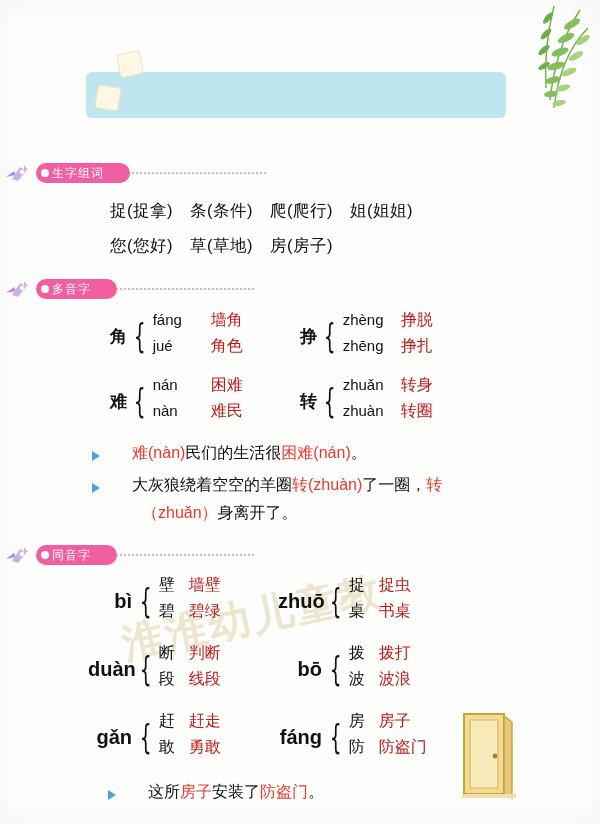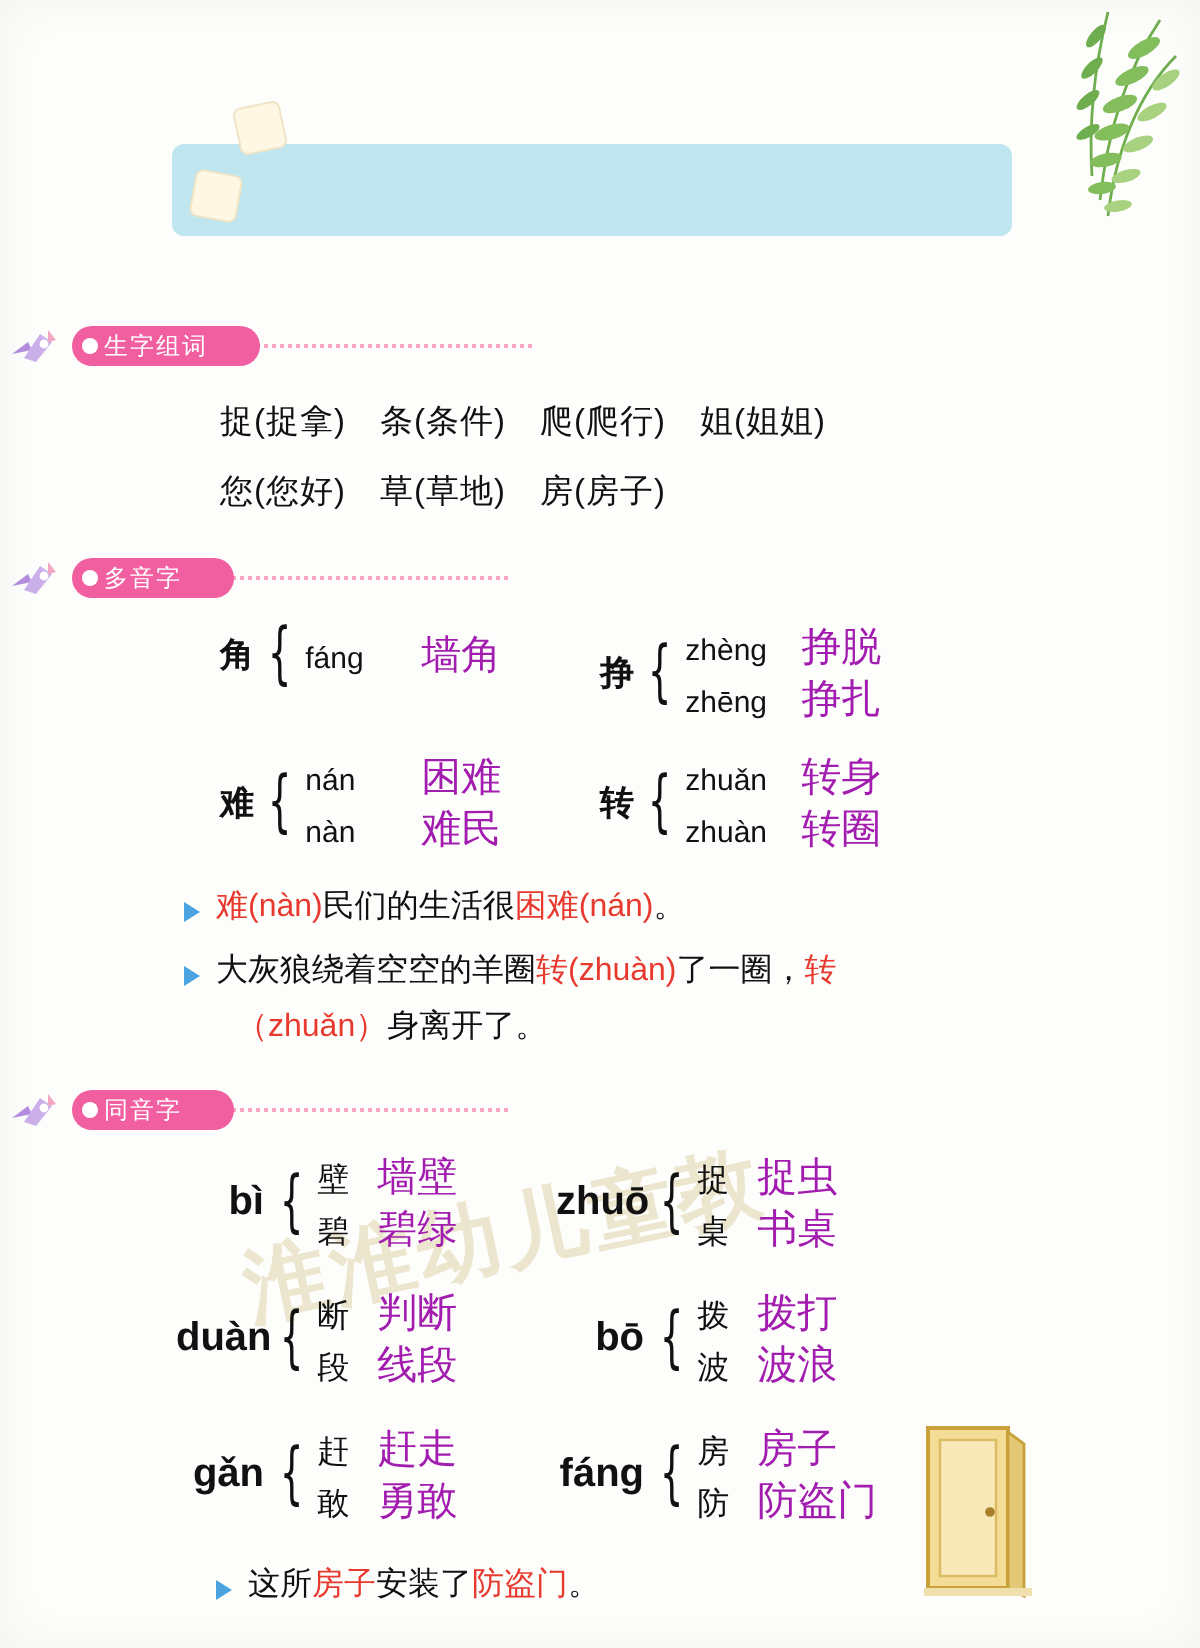--- a/index.html
+++ b/index.html
@@ -157,22 +157,22 @@
     display: flex;
     align-items: baseline;
     height: 26px;
   }
   .grp .pair .py {
     width: 58px;
     font-size: 15px;
     color: #111;
   }
   .grp .pair .wd {
-    font-size: 20px;
-    color: #a21caf;
+    font-size: 16px;
+    color: #b91c1c;
     white-space: nowrap;
   }
   .grp.homo .head {
     font-size: 20px;
     font-weight: bold;
     width: 44px;
     text-align: right;
     margin-right: 3px;
   }
   .grp.homo .pair .py {
@@ -180,20 +180,21 @@
     font-size: 16px;
   }
 
   
   .sent {
     position: absolute;
     font-family: "Liberation Sans", "DejaVu Sans", sans-serif;
     font-size: 16px;
     color: #111;
     white-space: nowrap;
+    margin-left: 24px;
   }
   .tri {
     position: absolute;
     width: 0; height: 0;
     border-left: 8px solid #4aa3df;
     border-top: 5px solid transparent;
     border-bottom: 5px solid transparent;
   }
   .hl { color: #e8392f; }
 
@@ -286,20 +287,24 @@
   </div>
 
   <div class="grp" style="left:110px; top:310px;">
     <span class="head">角</span>
     <span class="brace">{</span>
     <span class="pair">
       <span class="line">
         <span class="py">fáng</span>
         <span class="wd">墙角</span>
       </span>
+      <span class="line">
+        <span class="py">jué</span>
+        <span class="wd">角色</span>
+      </span>
     </span>
   </div>
 
   <div class="grp" style="left:300px; top:310px;">
     <span class="head">挣</span>
     <span class="brace">{</span>
     <span class="pair">
       <span class="line">
         <span class="py">zhèng</span>
         <span class="wd">挣脱</span>

